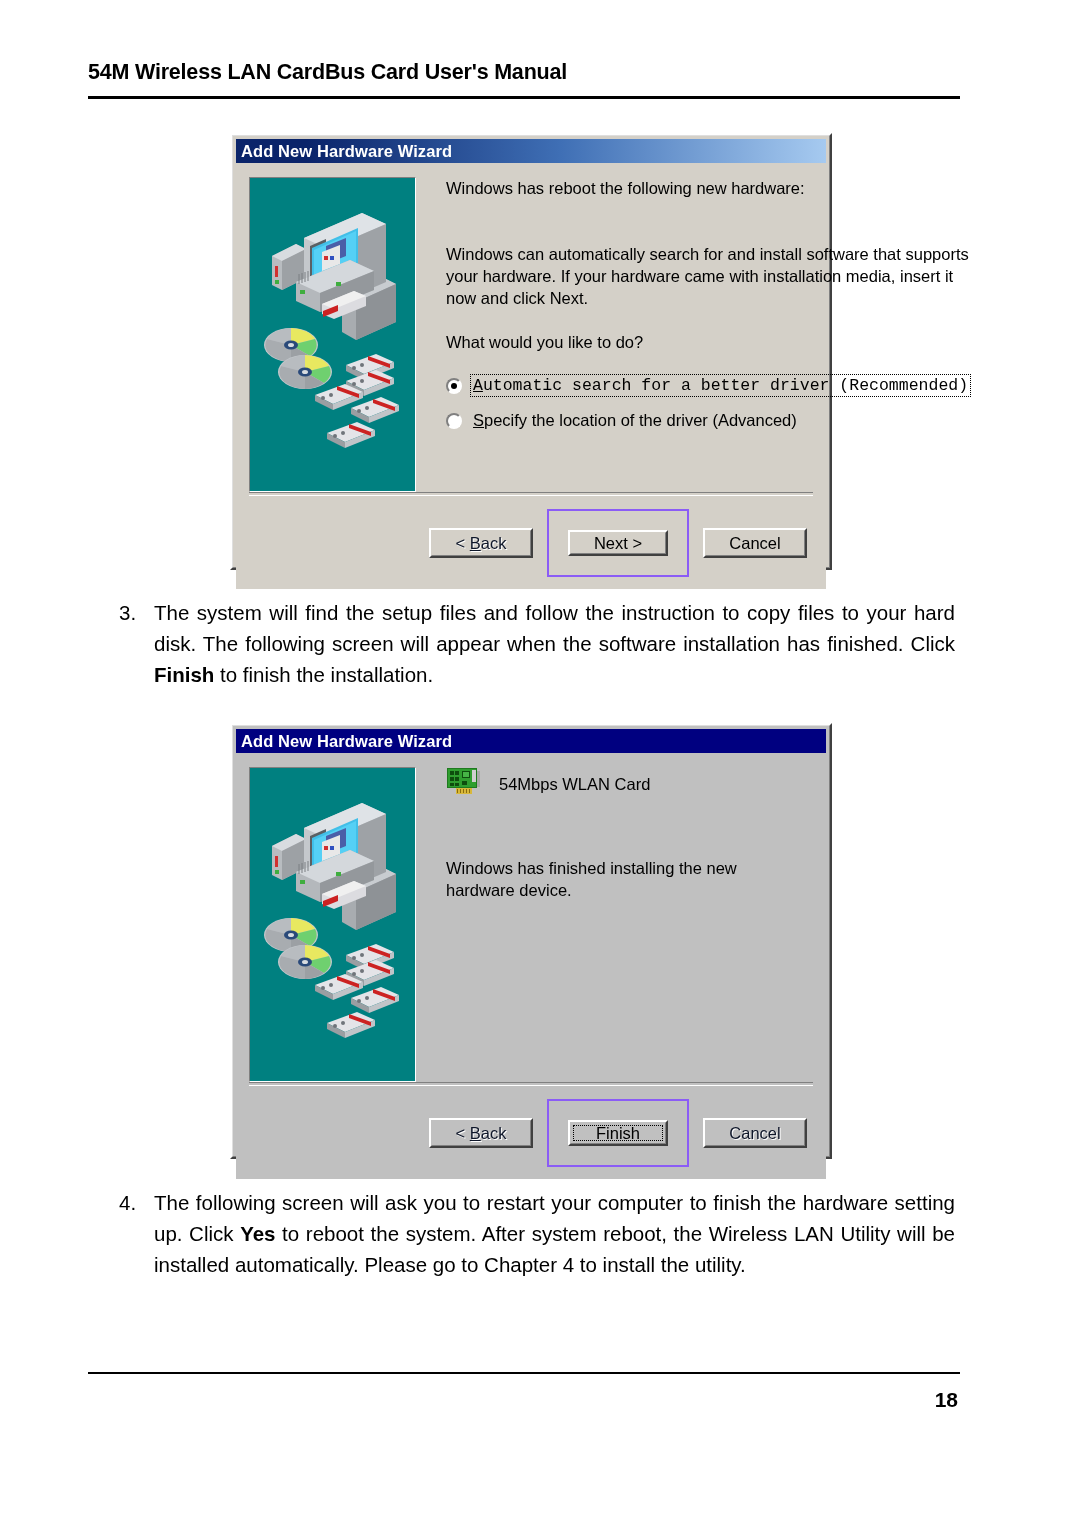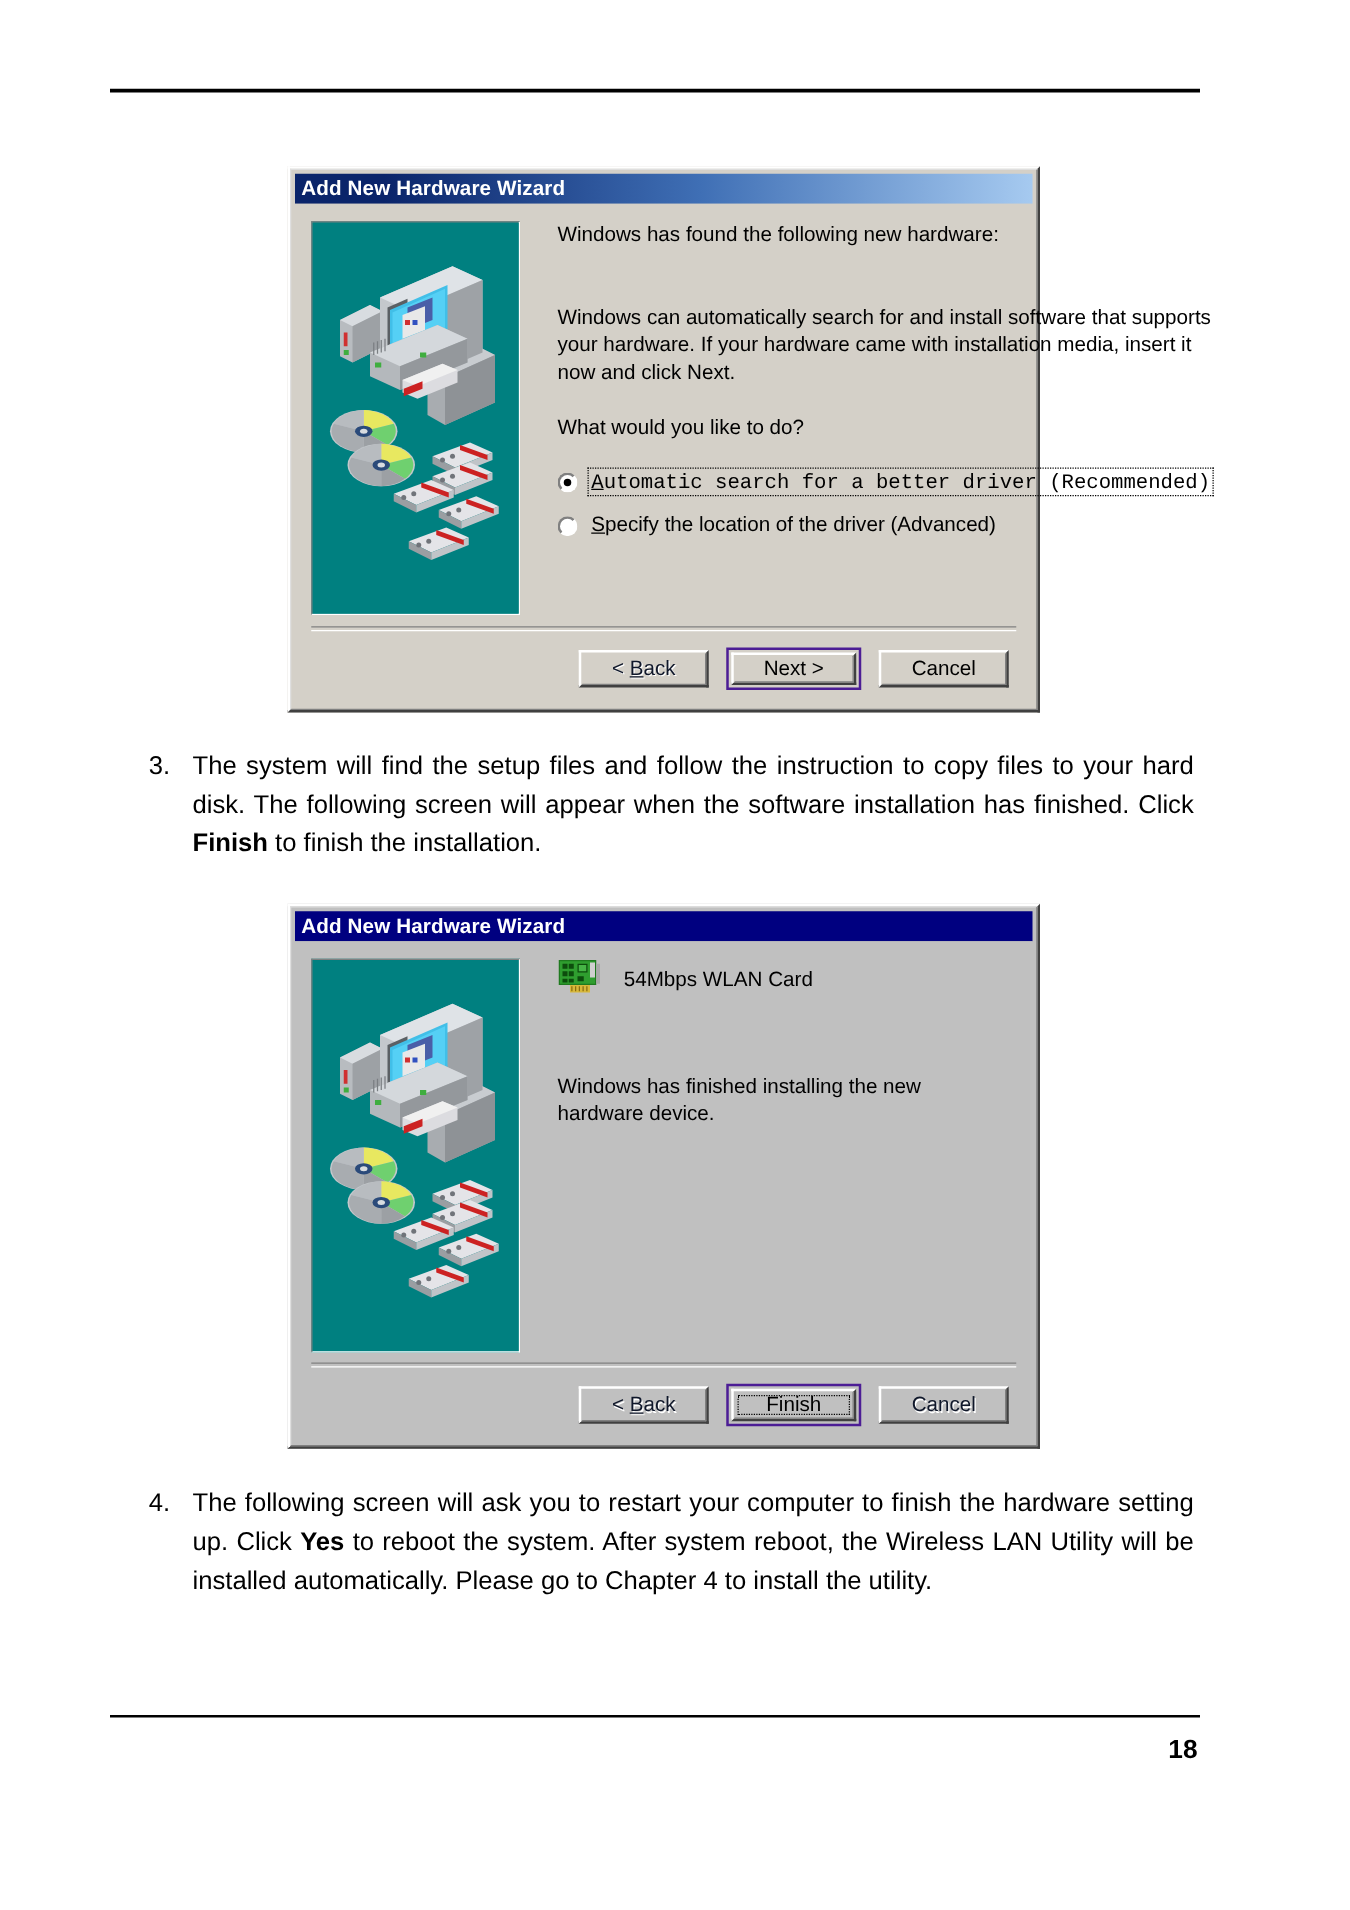--- a/index.html
+++ b/index.html
@@ -253,22 +253,22 @@
   }
   .btn .lbl { position: relative; z-index: 2; white-space: nowrap; }
   .btn .lbl u { text-decoration: underline; }
 
   .btn.disabled .lbl {
     color: #0f172a;
     text-shadow: 1px 1px 0 #ffffff;
   }
 
   .btn-default-wrap {
-    padding: 2px;
-    border: 2px solid #4c1d95;
+    padding: 19px;
+    border: 2px solid #8b5cf6;
     display: inline-block;
     box-sizing: border-box;
   }
   .btn-default-wrap .btn { width: 100px; height: 26px; }
 
   .btn .focusring {
     position: absolute;
     left: 3px; top: 3px; right: 3px; bottom: 3px;
     border: 1px dotted #000000;
     z-index: 1;
@@ -288,20 +288,21 @@
   .theme-gray .btn { background: #c0c0c0; }
   .theme-gray .dlg-body { background: #c0c0c0; }
 
   #dialog1 { left: 230px; top: 133px; width: 602px; height: 437px; }
   #dialog2 { left: 230px; top: 723px; width: 602px; height: 436px; }
 </style>
 </head>
 <body>
 
 <div class="page-header">
+  <div class="title">54M Wireless LAN CardBus Card User's Manual</div>
   <div class="rule"></div>
 </div>
 
 <div class="dialog theme-beige" id="dialog1">
   <div class="inner-frame">
 
     <div class="titlebar">
       <span class="cap">Add New Hardware Wizard</span>
     </div>
 
@@ -413,21 +414,21 @@
               <polygon points="77,255 95,264 95,270 77,261" fill="#9a9ea2"></polygon>
               <polygon points="95,264 125,252 125,258 95,270" fill="#c0c4c8"></polygon>
               <polygon points="99,246 121,254 121,258 99,250" fill="#cc2222"></polygon>
               <circle cx="85" cy="258" r="2" fill="#70747a"></circle>
               <circle cx="93" cy="255" r="2" fill="#70747a"></circle>
             </g>
           </svg>
         </div>
 
         <div class="dlg-content">
-          <div class="dlg-text">Windows has found the following new hardware:</div>
+          <div class="dlg-text">Windows has reboot the following new hardware:</div>
           <div class="gap-md"></div>
           <div class="gap-md"></div>
           <div class="dlg-text">Windows can automatically search for and install software that supports your hardware. If your hardware came with installation media, insert it now and click Next.</div>
           <div class="gap-md"></div>
           <div class="dlg-text">What would you like to do?</div>
           <div class="gap-md"></div>
 
           <div class="radio-row focused">
             <span class="radio-mark checked"></span>
             <span class="radio-label"><u>A</u><span>utomatic search for a better driver (Recommended)</span></span>

